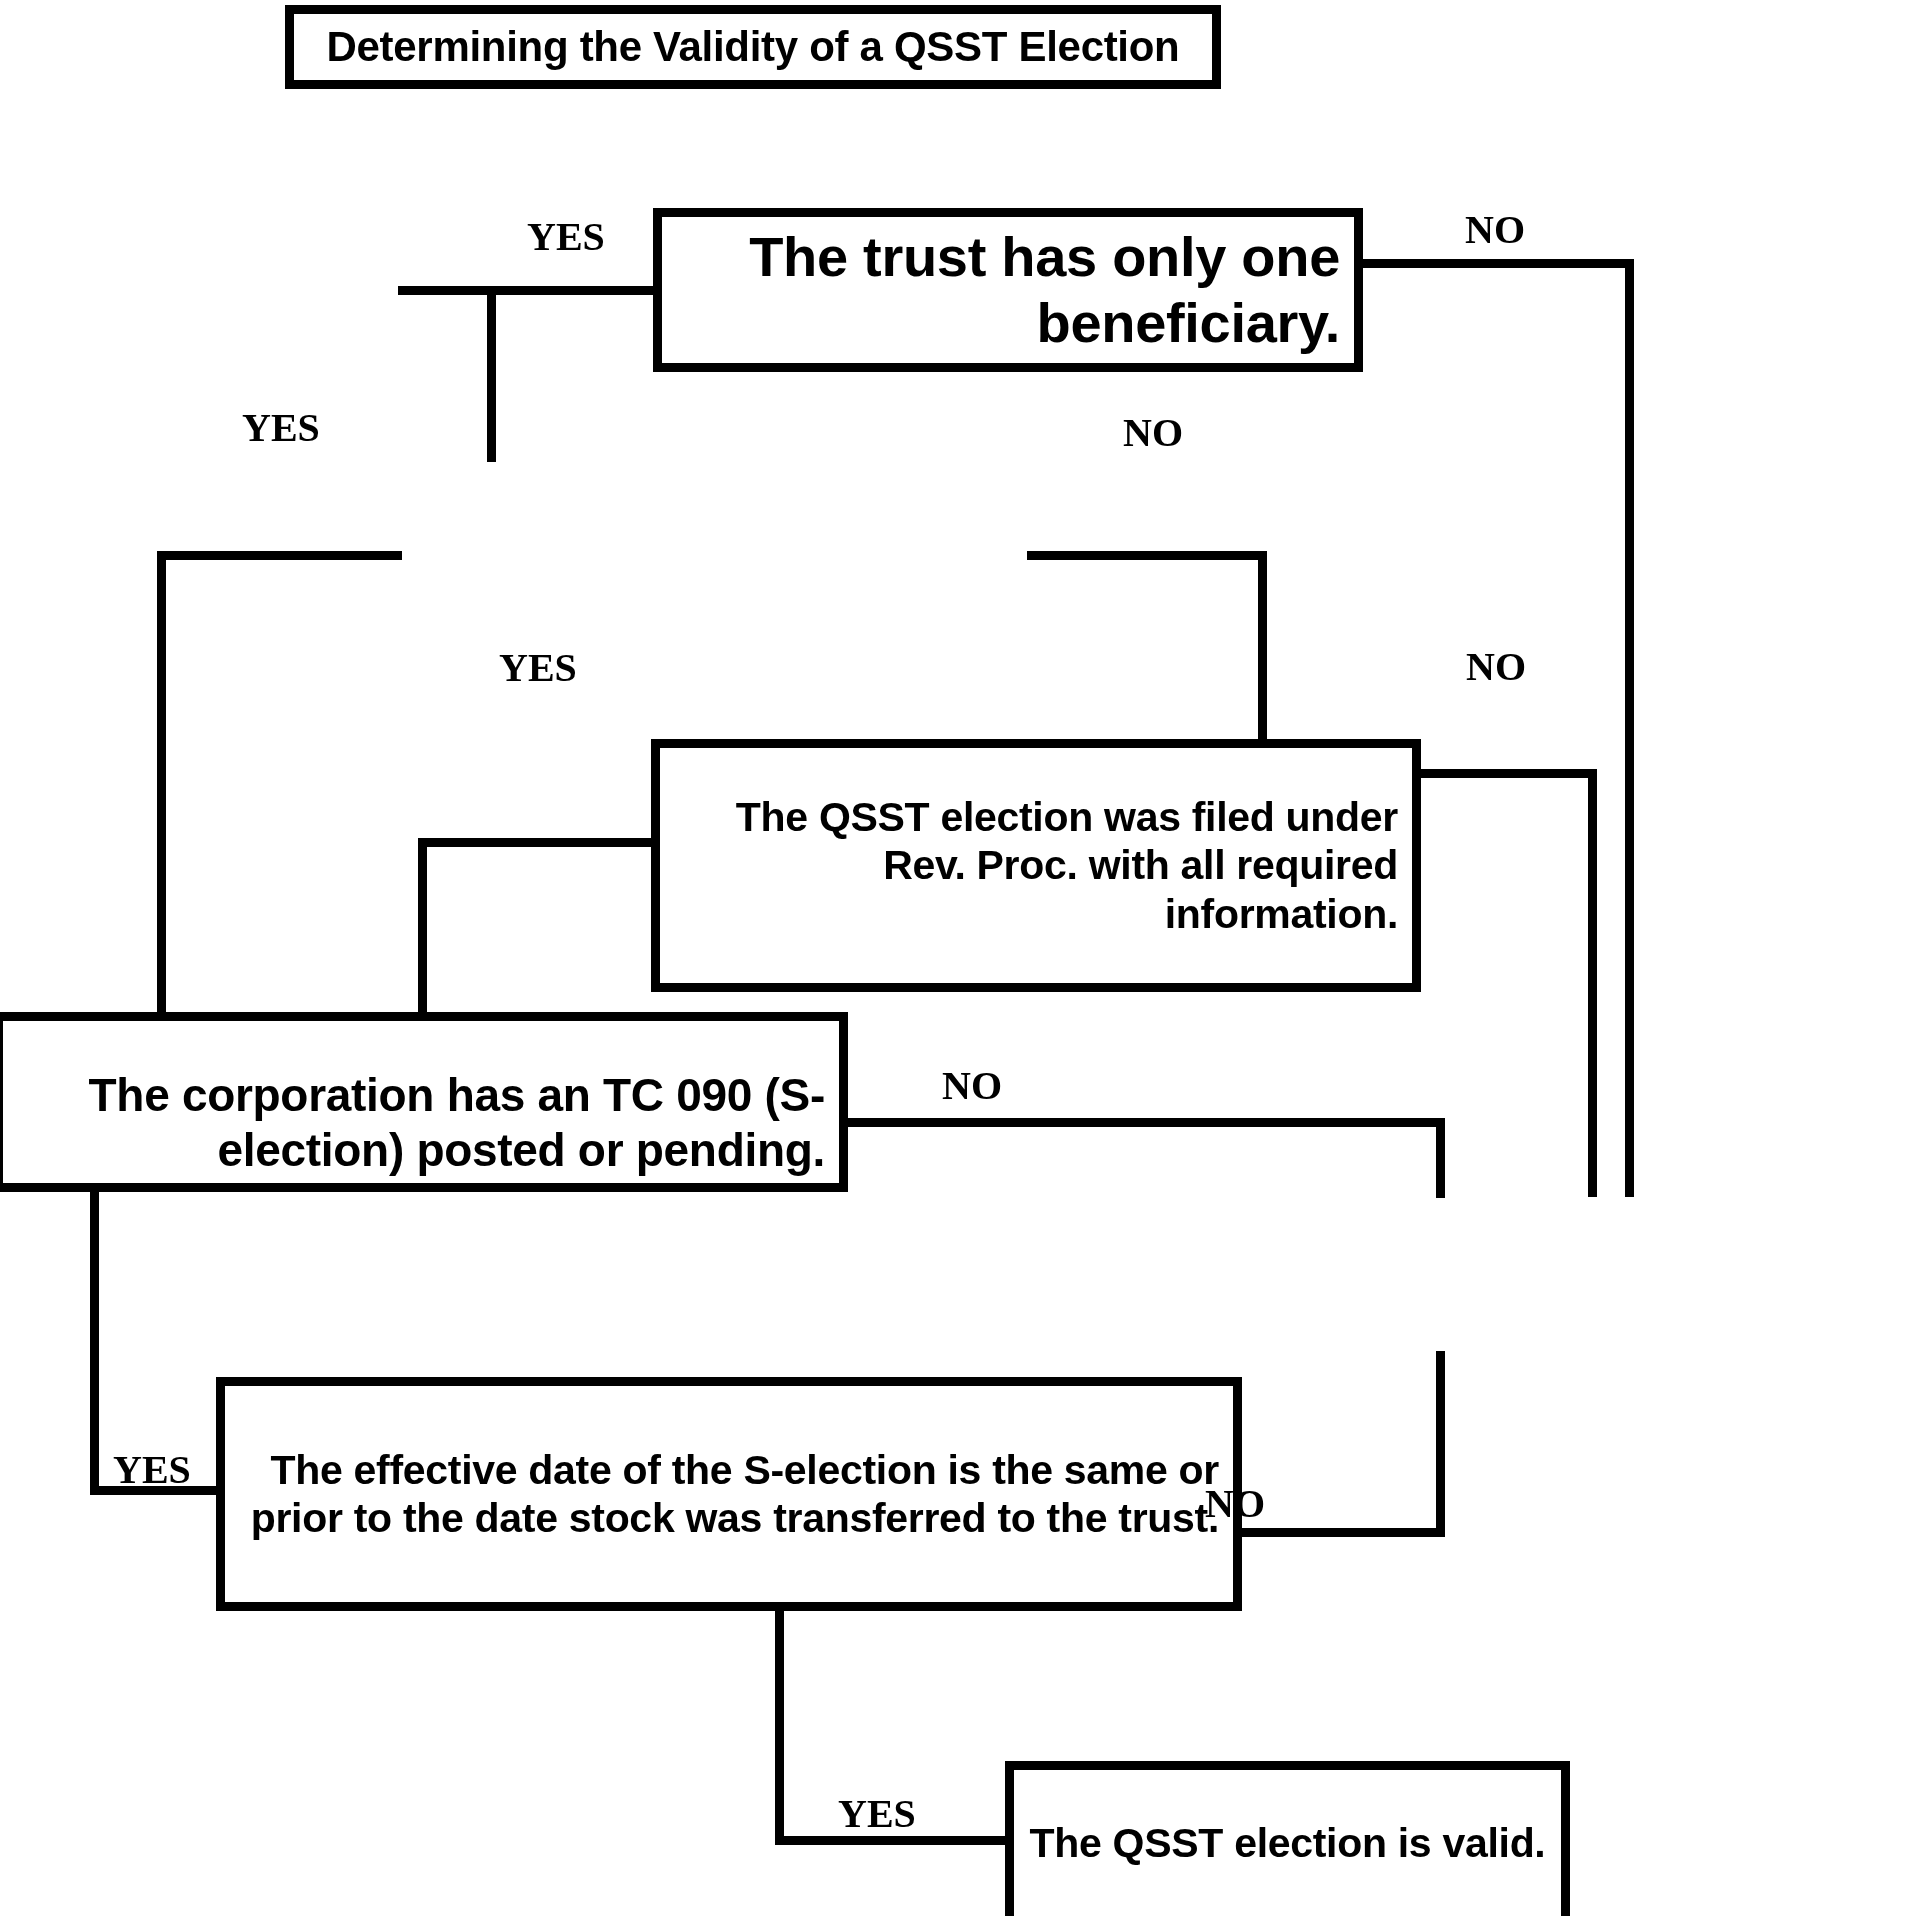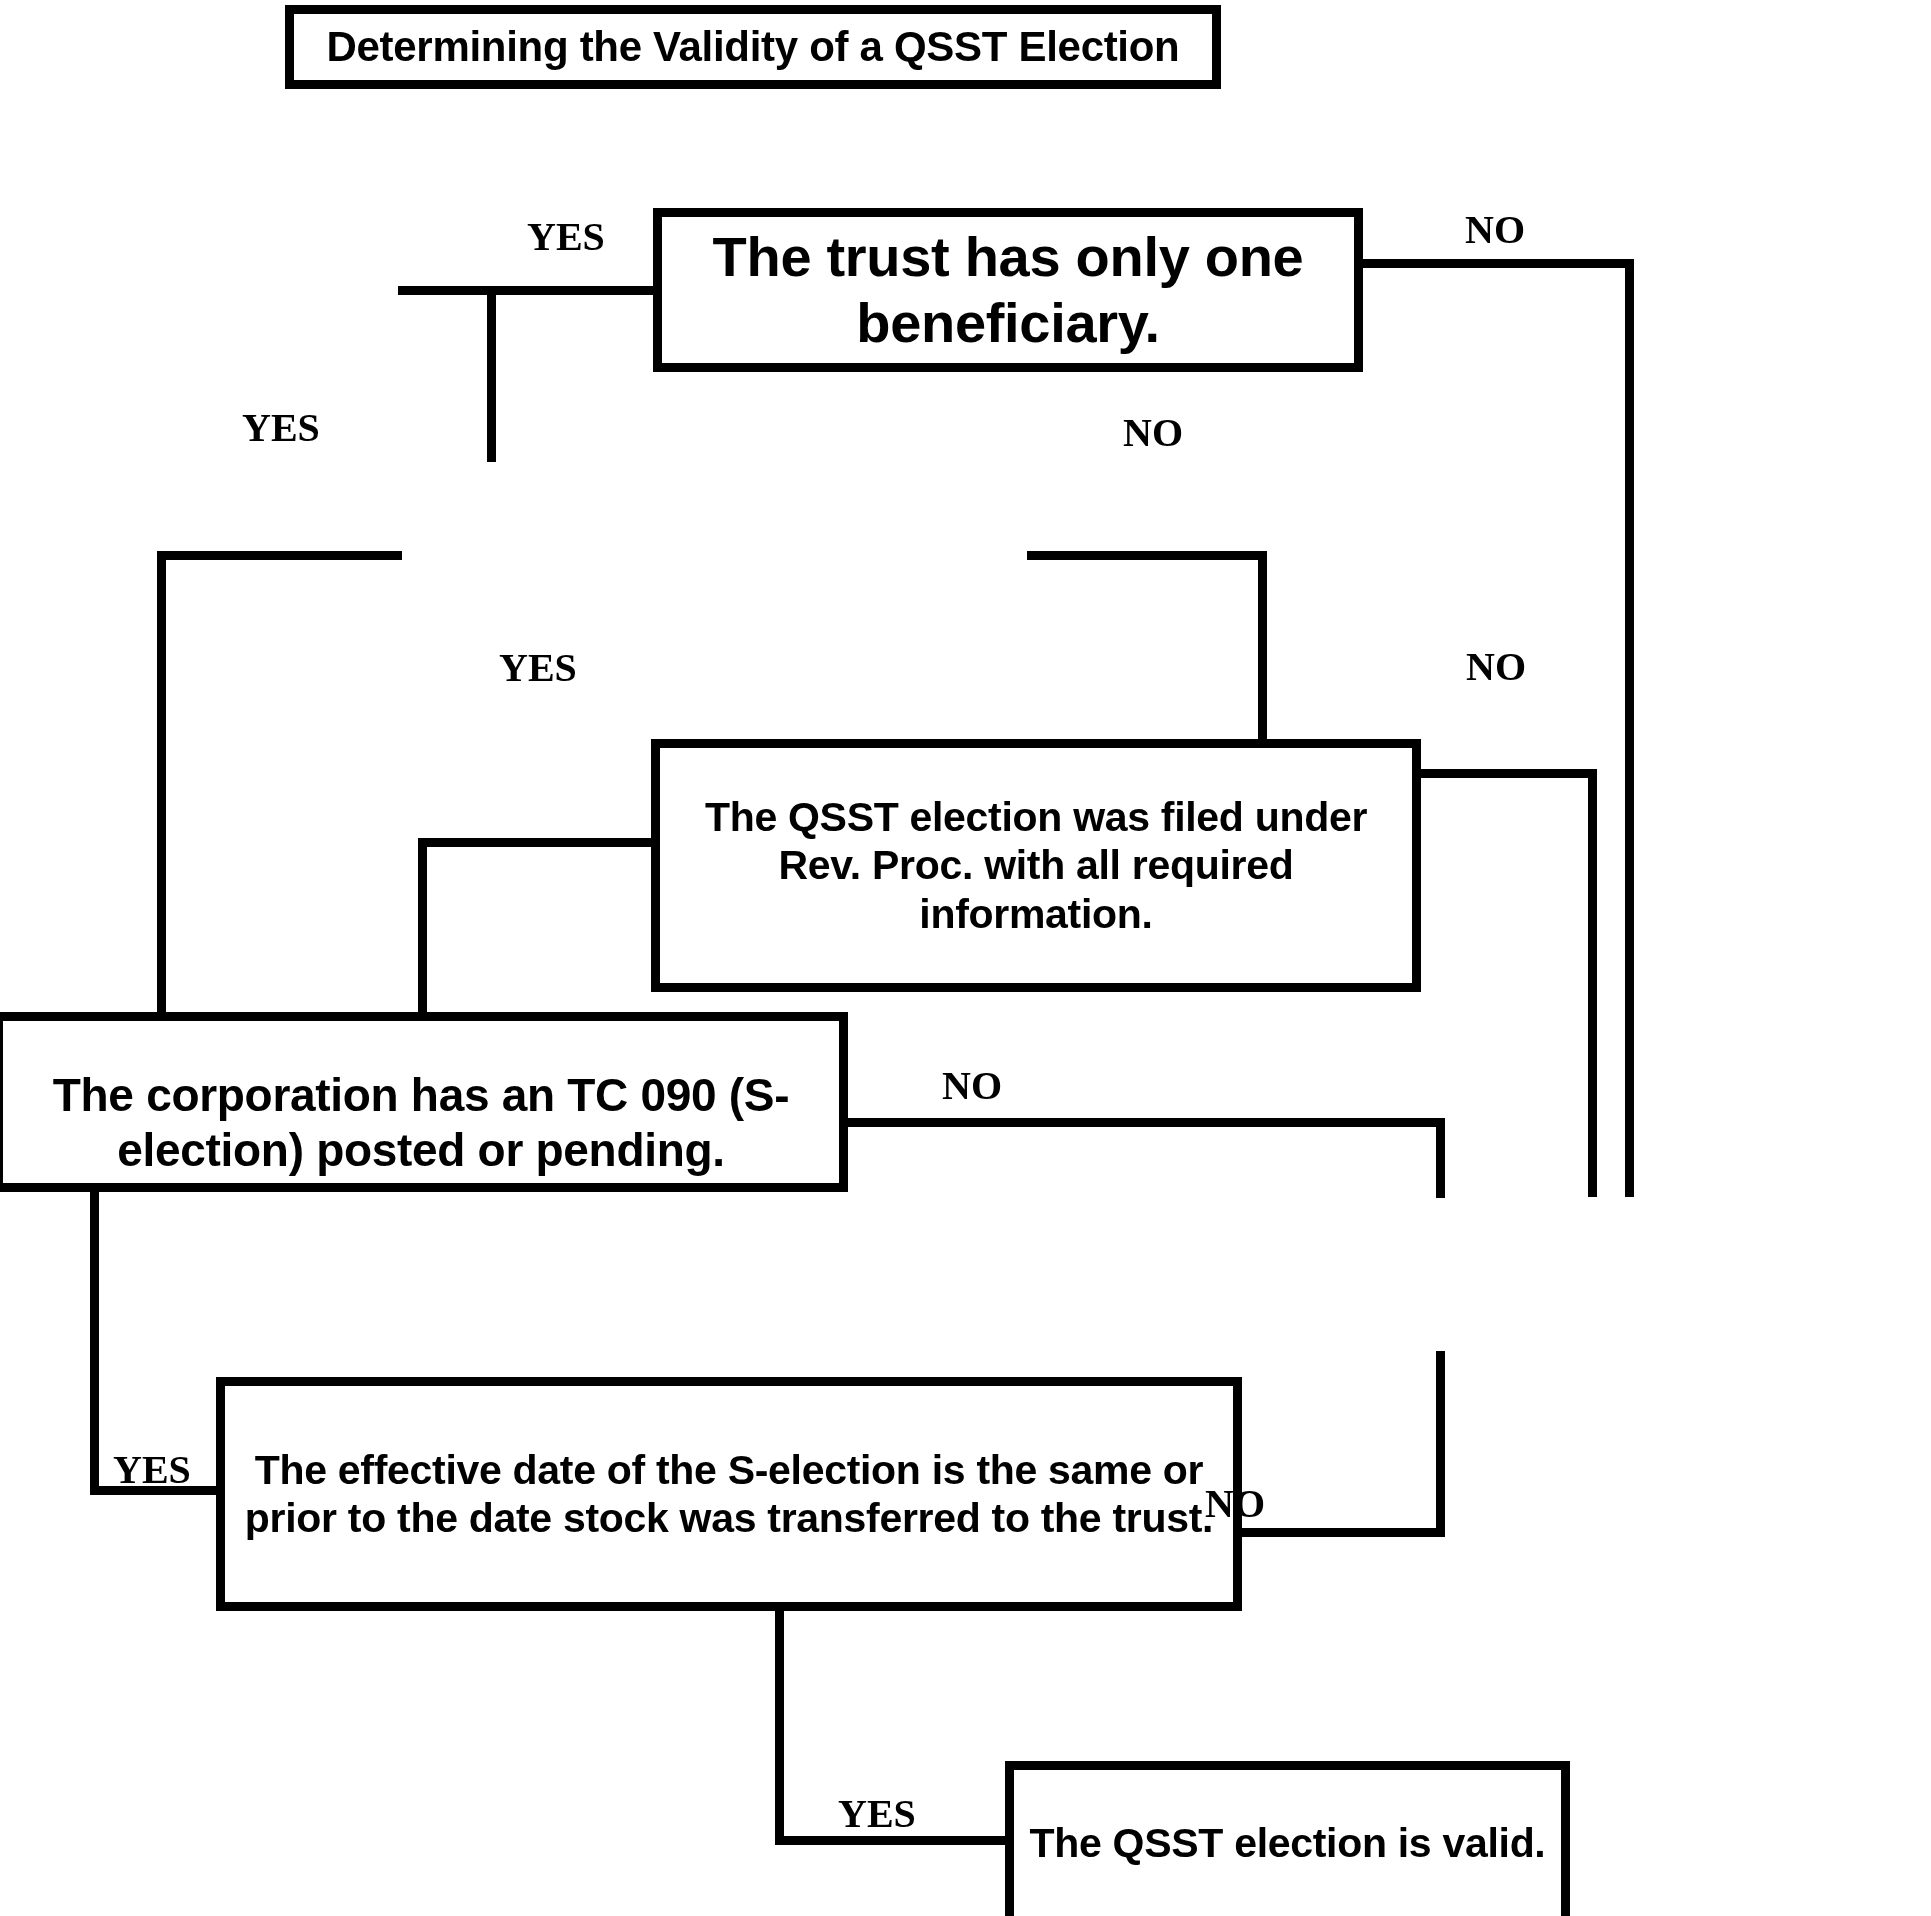--- a/index.html
+++ b/index.html
@@ -26,20 +26,21 @@
     text-align: center;
     z-index: 5;
   }
   .node .node-text {
     font-family: "Liberation Sans", sans-serif;
     font-weight: bold;
     color: #000000;
     line-height: 1.18;
     padding: 0 14px;
     letter-spacing: -0.3px;
+    text-align: right;
   }
   
   #node-title      { left: 285px;  top: 5px;    width: 936px;  height: 84px; }
   #node-title .node-text  { font-size: 42px; }
 
   #node-one-beneficiary { left: 653px; top: 208px; width: 710px; height: 164px; }
   #node-one-beneficiary .node-text { font-size: 56px; }
 
   #node-two-month   { left: 398px; top: 458px;  width: 633px;  height: 224px; }
   #node-two-month .node-text { font-size: 41px; }

